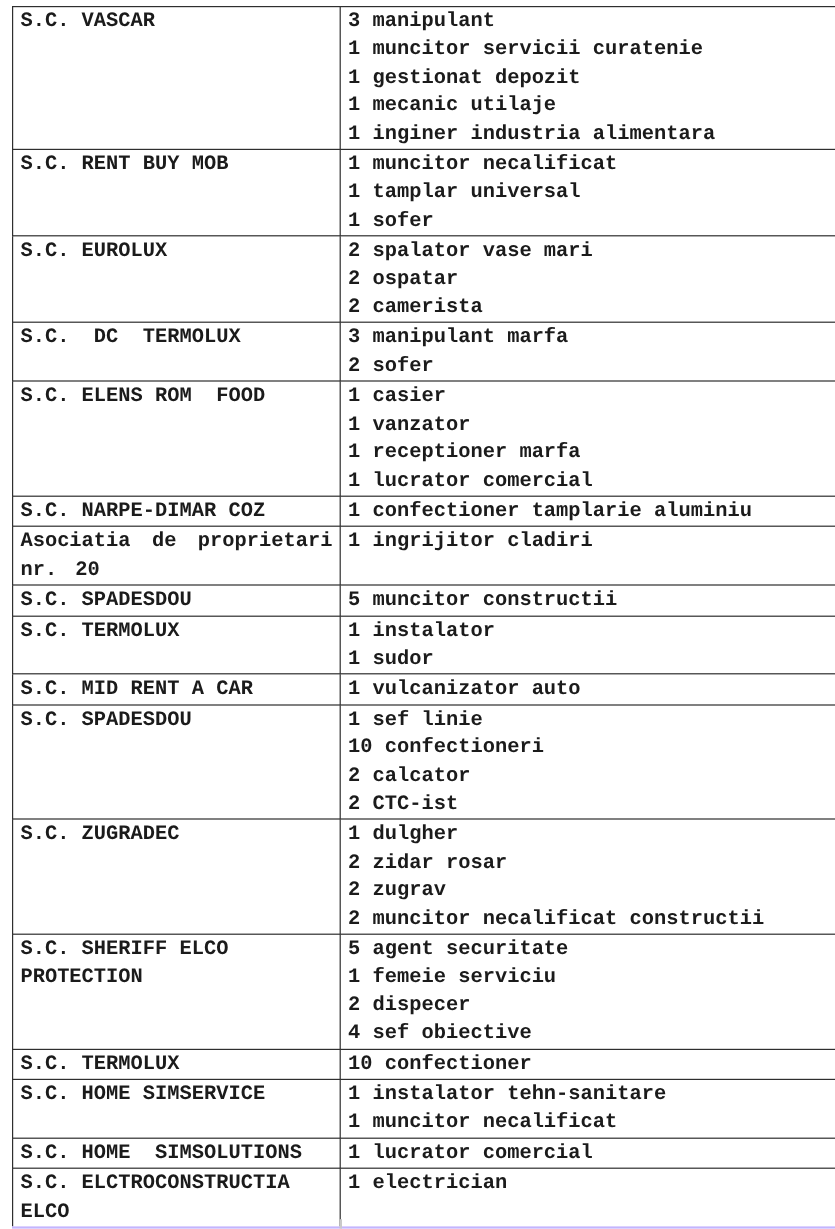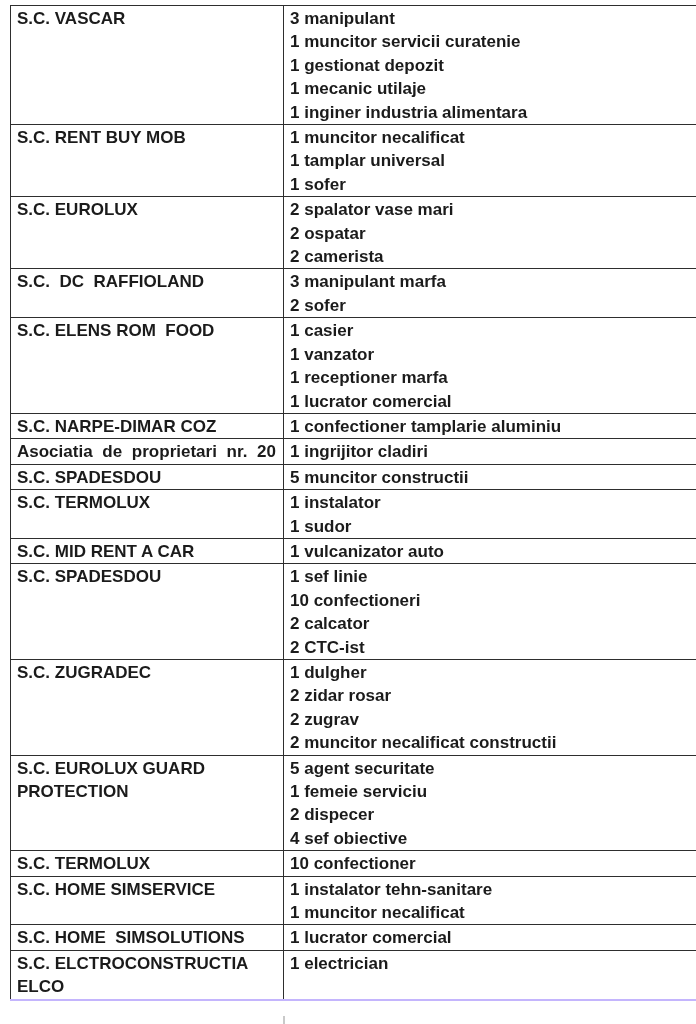--- a/index.html
+++ b/index.html
@@ -8,21 +8,21 @@
     width: 696px;
     height: 1024px;
     overflow: hidden;
     background: #ffffff;
   }
   .page {
     position: relative;
     width: 696px;
     height: 1024px;
     background: #ffffff;
-    font-family: Liberation Sans, sans-serif;
+    font-family: Liberation Mono, monospace;
     font-weight: 700;
     color: #1b1b1b;
   }
   table.vac-table {
     position: absolute;
     left: 10px;
     top: 5px;
     width: 704px;            
     border-collapse: collapse;
     table-layout: fixed;
@@ -72,21 +72,21 @@
         </tr>
         <tr>
           <td class="company">S.C. RENT BUY MOB</td>
           <td class="jobs"><div>1 muncitor necalificat</div><div>1 tamplar universal</div><div>1 sofer</div></td>
         </tr>
         <tr>
           <td class="company">S.C. EUROLUX</td>
           <td class="jobs"><div>2 spalator vase mari</div><div>2 ospatar</div><div>2 camerista</div></td>
         </tr>
         <tr>
-          <td class="company">S.C.  DC  RAFFIOLAND</td>
+          <td class="company">S.C.  DC  TERMOLUX</td>
           <td class="jobs"><div>3 manipulant marfa</div><div>2 sofer</div></td>
         </tr>
         <tr>
           <td class="company">S.C. ELENS ROM  FOOD</td>
           <td class="jobs"><div>1 casier</div><div>1 vanzator</div><div>1 receptioner marfa</div><div>1 lucrator comercial</div></td>
         </tr>
         <tr>
           <td class="company">S.C. NARPE-DIMAR COZ</td>
           <td class="jobs"><div>1 confectioner tamplarie aluminiu</div></td>
         </tr>
@@ -108,21 +108,21 @@
         </tr>
         <tr>
           <td class="company">S.C. SPADESDOU</td>
           <td class="jobs"><div>1 sef linie</div><div>10 confectioneri</div><div>2 calcator</div><div>2 CTC-ist</div></td>
         </tr>
         <tr>
           <td class="company">S.C. ZUGRADEC</td>
           <td class="jobs"><div>1 dulgher</div><div>2 zidar rosar</div><div>2 zugrav</div><div>2 muncitor necalificat constructii</div></td>
         </tr>
         <tr>
-          <td class="company">S.C. EUROLUX GUARD PROTECTION</td>
+          <td class="company">S.C. SHERIFF ELCO PROTECTION</td>
           <td class="jobs"><div>5 agent securitate</div><div>1 femeie serviciu</div><div>2 dispecer</div><div>4 sef obiective</div></td>
         </tr>
         <tr>
           <td class="company">S.C. TERMOLUX</td>
           <td class="jobs"><div>10 confectioner</div></td>
         </tr>
         <tr>
           <td class="company">S.C. HOME SIMSERVICE</td>
           <td class="jobs"><div>1 instalator tehn-sanitare</div><div>1 muncitor necalificat</div></td>
         </tr>

